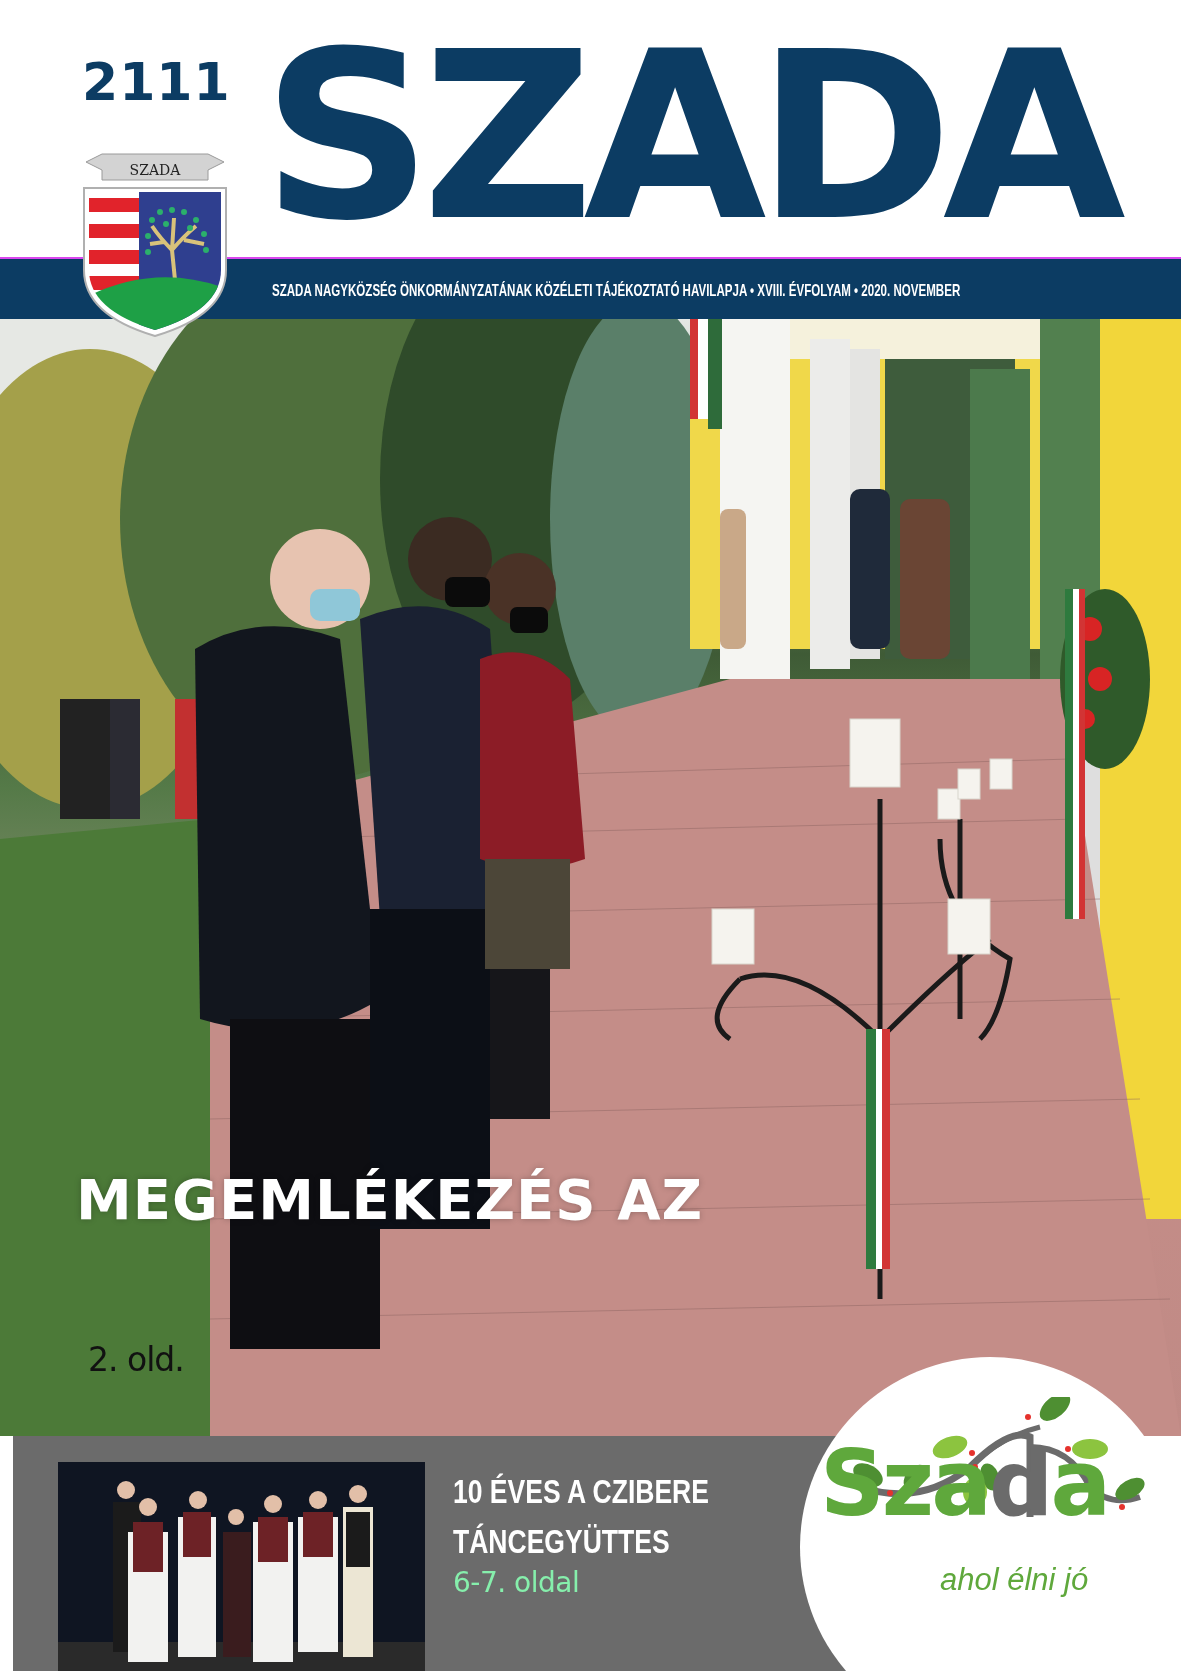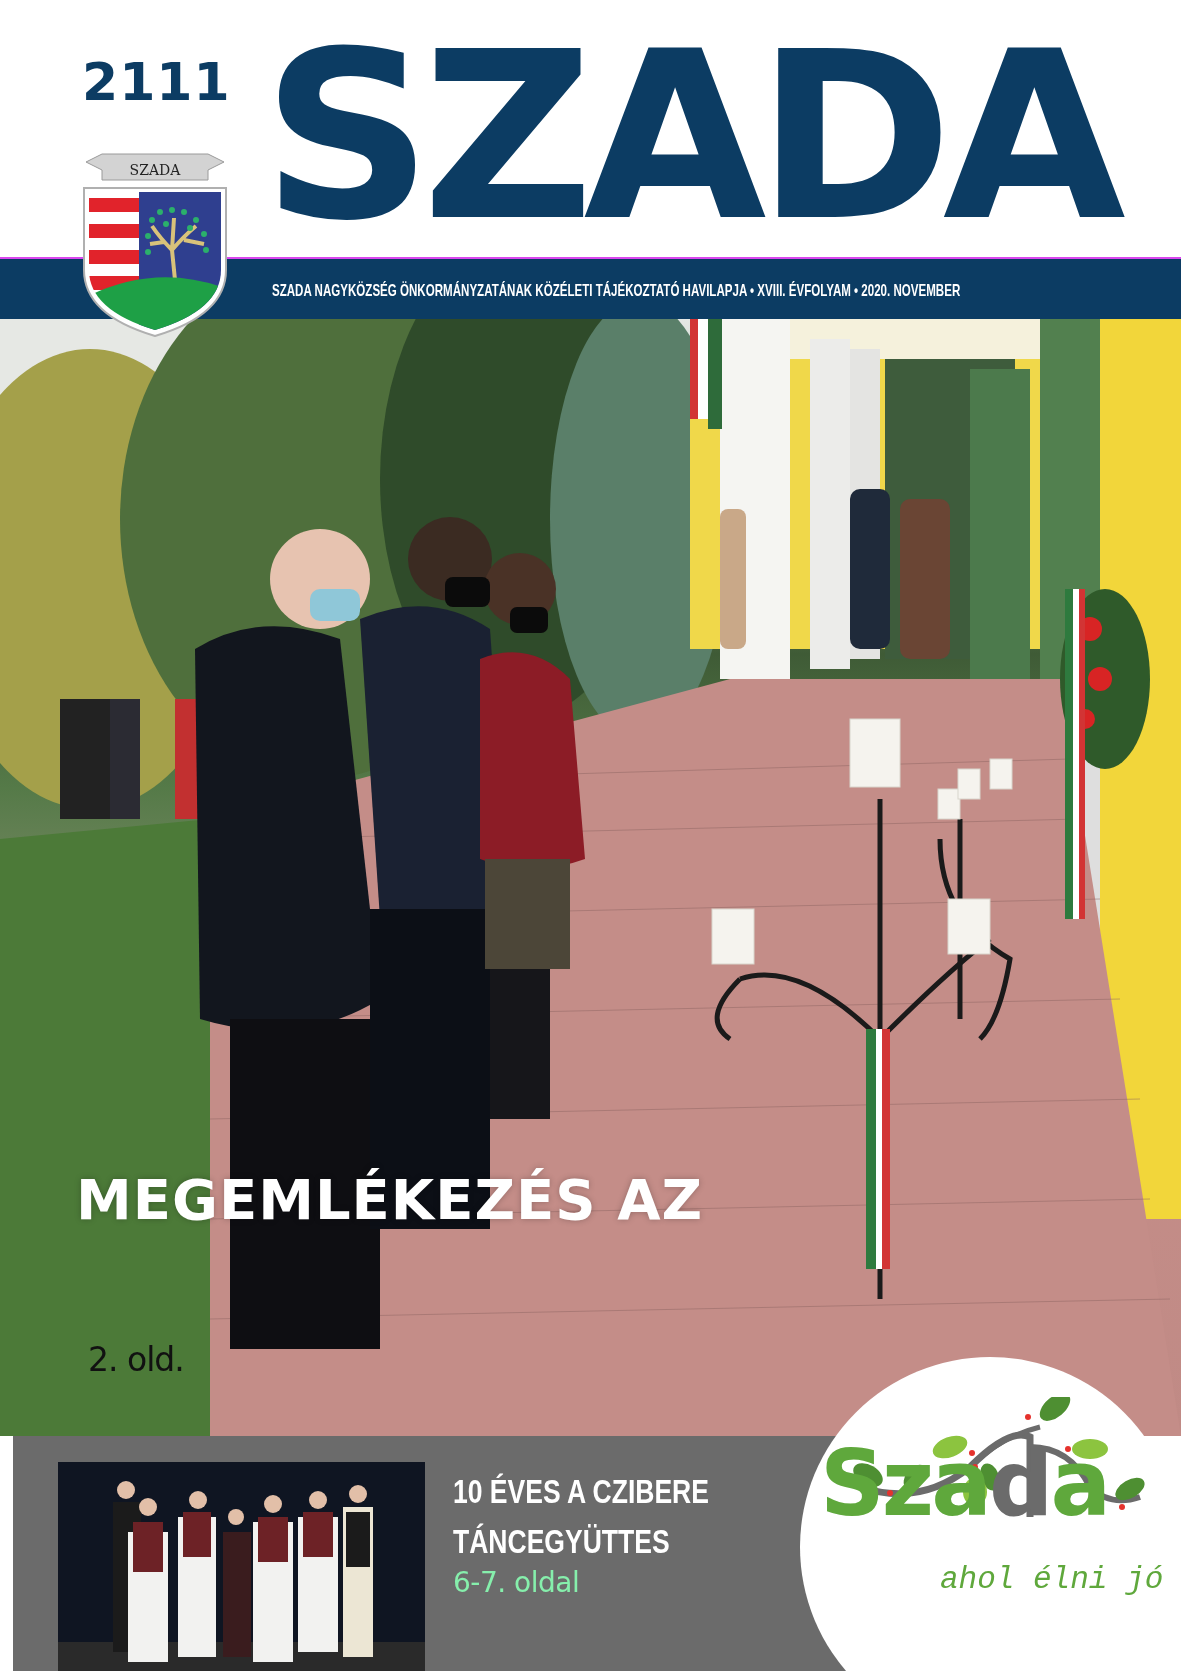--- a/index.html
+++ b/index.html
@@ -76,21 +76,21 @@
     background: #ffffff; border-radius: 50%; z-index: 6; overflow: hidden;
   }
   .logo-word {
     position: absolute; left: 20px; top: 82px; white-space: nowrap;
     font-family: "DejaVu Sans", sans-serif; font-weight: bold; font-size: 90px; line-height: 1;
     letter-spacing: -3px; color: #5fa83c;
   }
   .logo-word .gray { color: #6b6b6b; }
   .logo-tag {
     position: absolute; left: 140px; top: 205px; white-space: nowrap;
-    font-family: Liberation Mono, monospace; font-style: italic; font-size: 31px; color: #5fa83c;
+    font-family: Liberation Sans, sans-serif; font-style: italic; font-size: 31px; color: #5fa83c;
   }
   .logo-tree { position: absolute; left: 40px; top: 40px; }
 </style>
 </head>
 <body>
 
 <div class="masthead">
   <div class="postal-code">2111</div>
   <div class="title">SZADA</div>
 </div>

